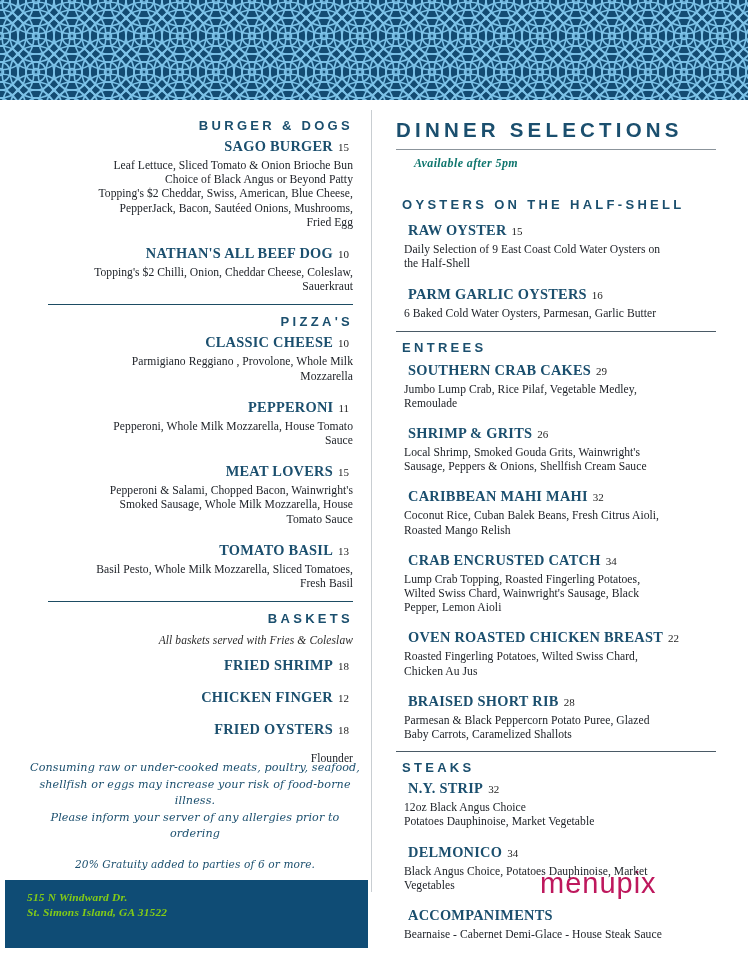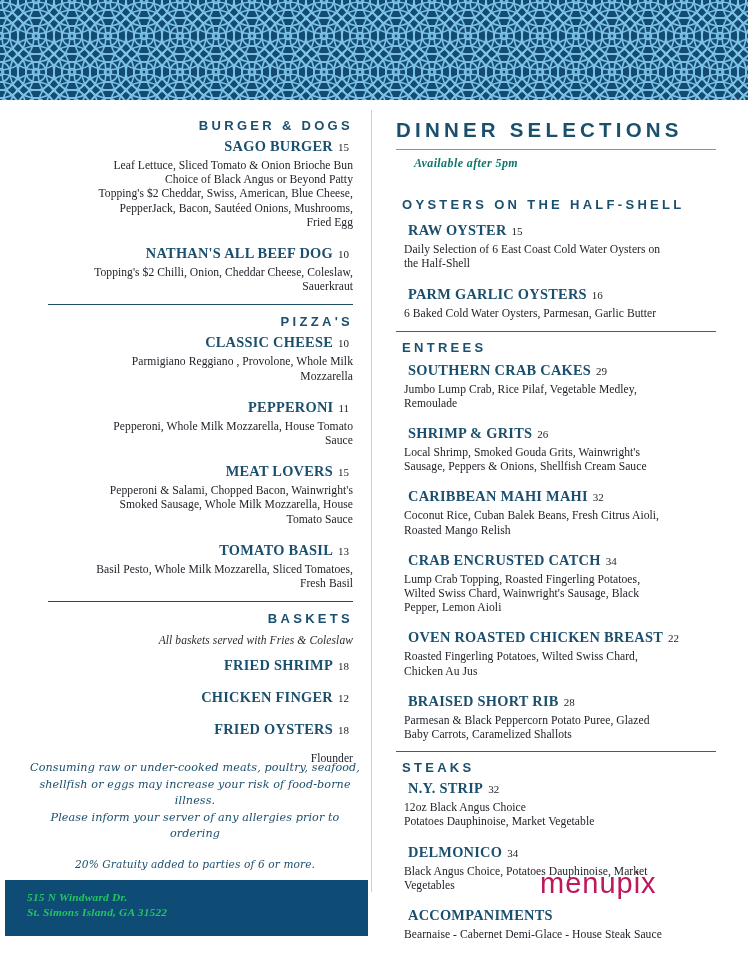--- a/index.html
+++ b/index.html
@@ -153,23 +153,23 @@
   #gratuity {
     margin-top: 13px;
     font-size: 10.6px;
   }
 
   
   #address-bar {
     position: absolute;
     left: 5px; top: 780px;
     width: 363px;
-    height: 56px;
+    height: 68px;
     background: #0f4c75;
-    color: #22c55e;
+    color: #84cc16;
   }
   #address-text {
     position: absolute;
     left: 22px; top: 10px;
     font-size: 11.4px;
     font-style: italic;
     font-weight: bold;
     line-height: 14.5px;
     letter-spacing: 0.2px;
     white-space: pre-line;
@@ -349,21 +349,21 @@
     <hr class="rule-title">
     <p class="subnote">Available after 5pm</p>
 
     <div style="margin-top:26px">
       <h2 class="section-title" style="margin-left:6px">OYSTERS ON THE HALF-SHELL</h2>
 
       <div class="item indent" style="margin-top:9px">
         <p class="item-head">
           <span class="item-name">RAW OYSTER</span><span class="item-price">15</span>
         </p>
-        <p class="item-desc" style="white-space: pre-line;">Daily Selection of 6 East Coast Cold Water Oysters on
+        <p class="item-desc" style="white-space: pre-line;">Daily Selection of 9 East Coast Cold Water Oysters on
 the Half-Shell</p>
       </div>
 
       <div class="item indent" style="margin-top:14px">
         <p class="item-head">
           <span class="item-name">PARM GARLIC OYSTERS</span><span class="item-price">16</span>
         </p>
         <p class="item-desc" style="white-space: pre-line;">6 Baked Cold Water Oysters, Parmesan, Garlic Butter</p>
       </div>
     </div>

